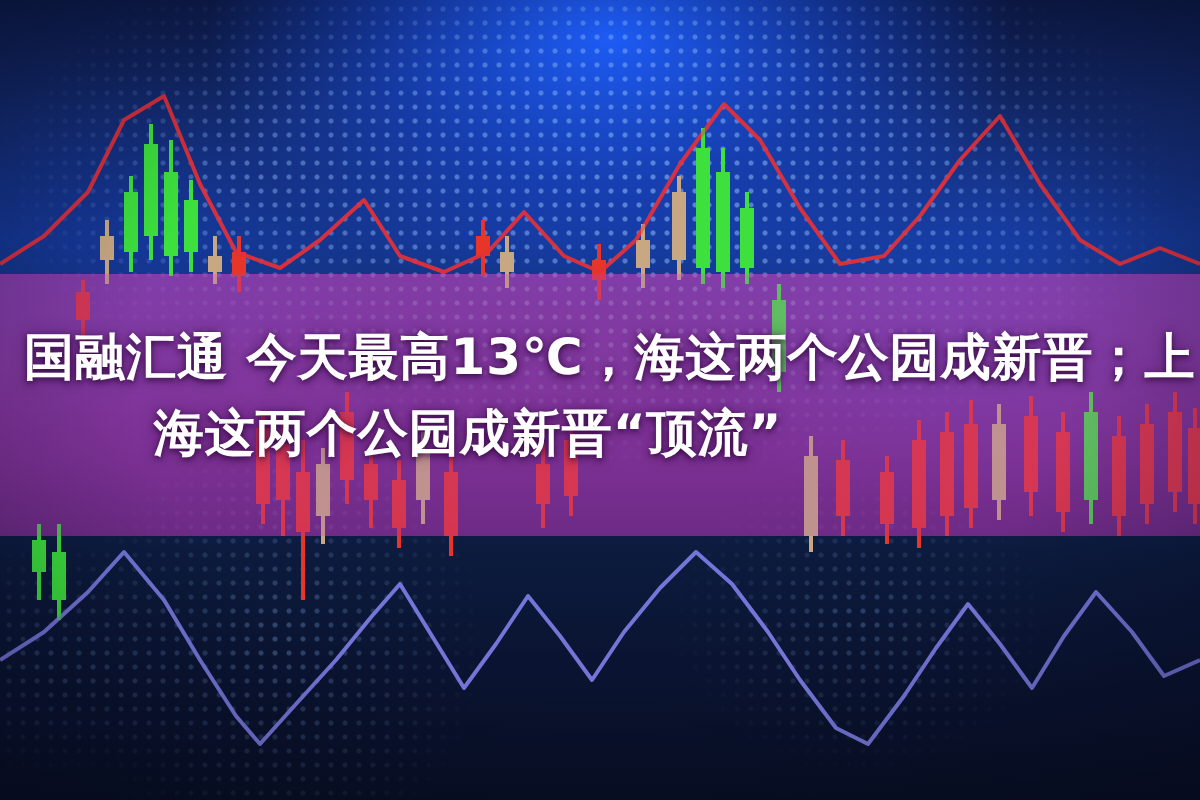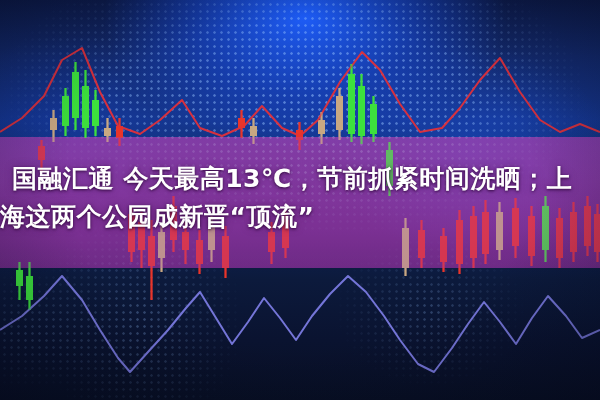--- a/index.html
+++ b/index.html
@@ -84,21 +84,21 @@
     font-weight:bold;
     line-height:38px;
     letter-spacing:.5px;
     text-align:right;
     padding-right:14px;
     box-sizing:border-box;
     text-shadow:0 1px 3px rgba(40,0,50,.85), 0 0 8px rgba(60,10,70,.45);
     white-space:nowrap;
   }
   #headline .l1{display:block;text-align:left;padding-left:12px;}
-  #headline .l2{display:block;text-align:left;padding-right:118px;}
+  #headline .l2{display:block;text-align:center;padding-right:118px;}
 </style>
 </head>
 <body>
 
 <div id="stage">
 
   <div class="layer" id="bg-base"></div>
   <div class="layer" id="bg-glow"></div>
   <div class="layer" id="dot-matrix"></div>
 
@@ -467,17 +467,17 @@
         <g opacity="0.55">
           <rect x="596.5" y="204" width="2" height="58" fill="#e8352a"></rect>
           <rect x="594" y="214" width="7" height="38" fill="#e8352a"></rect>
         </g>
       </g>
   </svg>
 
   <div class="layer" id="bg-vignette"></div>
 
   <div id="headline">
-    <span class="l1">国融汇通 今天最高13℃，节前抓紧时间洗晒；上</span>
+    <span class="l1">国融汇通 今天最高13℃，海这两个公园成新晋；上</span>
     <span class="l2">海这两个公园成新晋“顶流”</span>
   </div>
 
 </div>
 
 </body></html>

